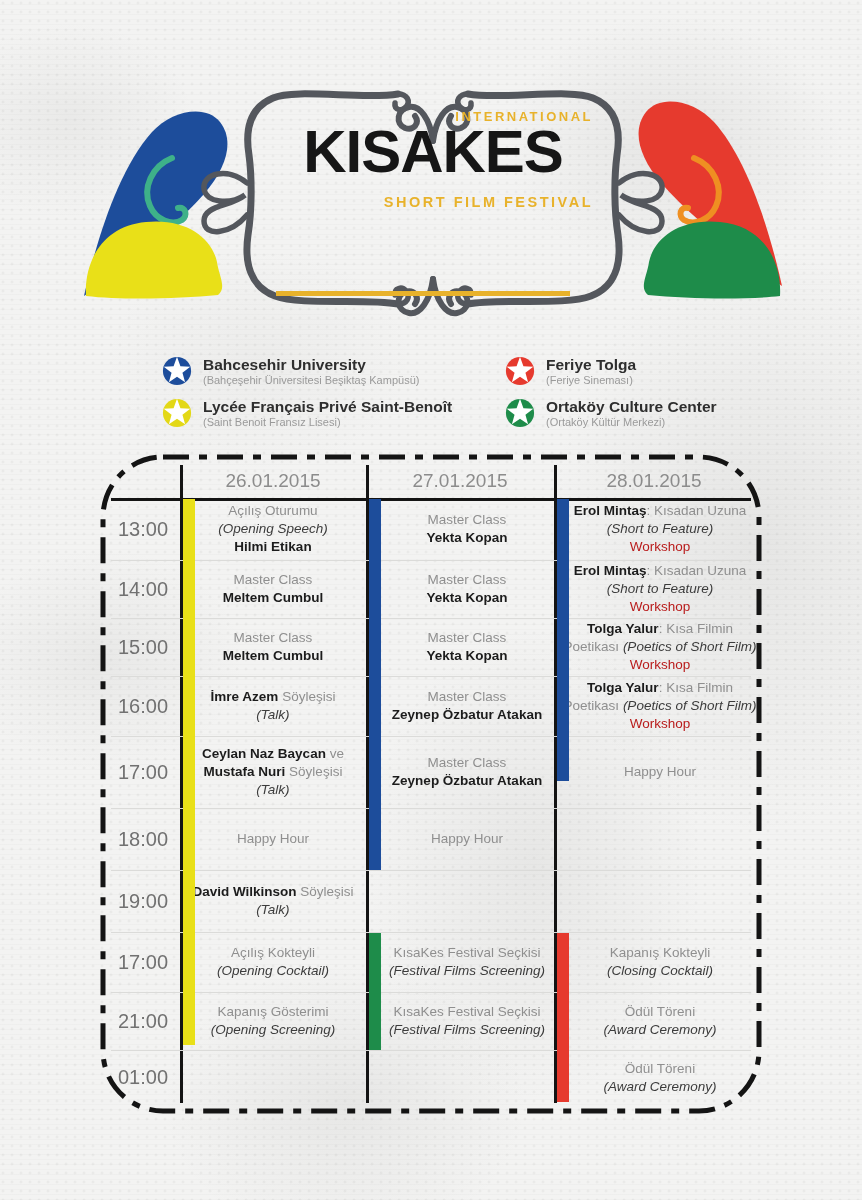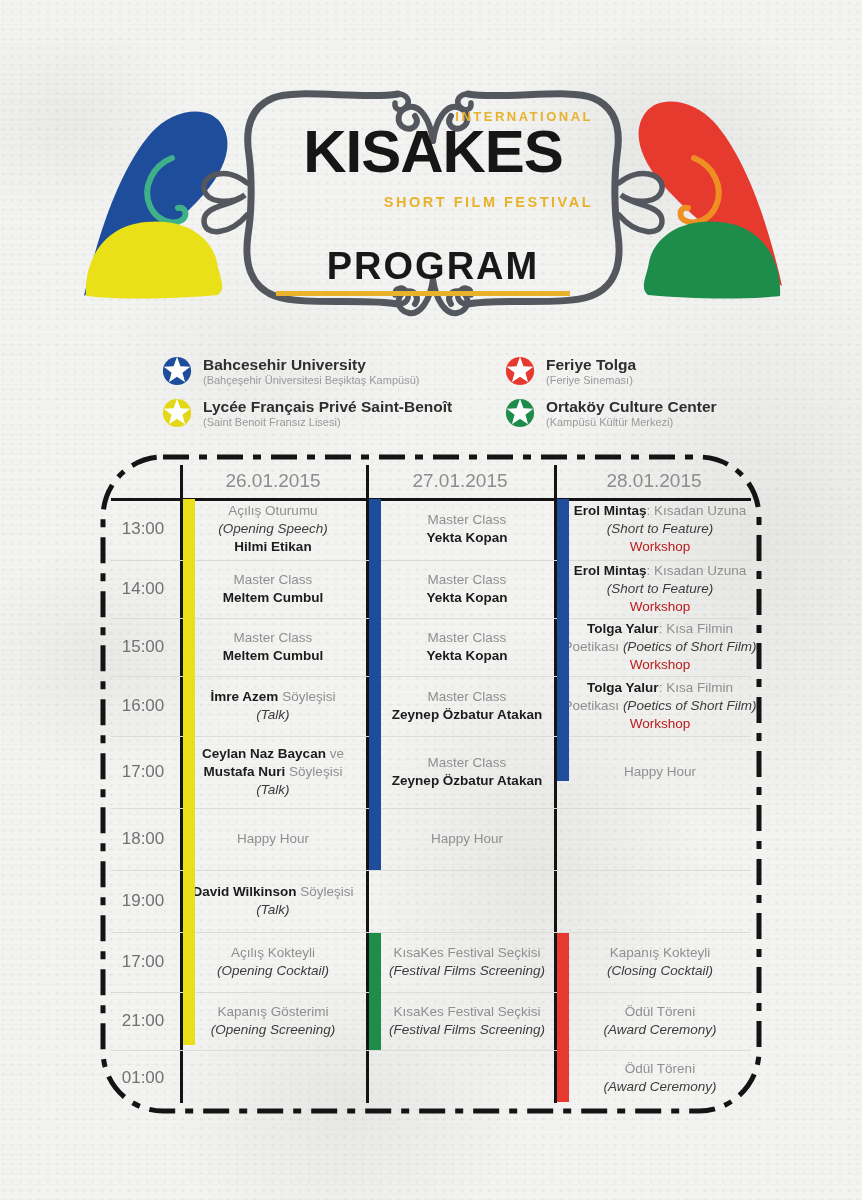--- a/index.html
+++ b/index.html
@@ -49,21 +49,21 @@
   .venue .vname{font-size:15.5px;font-weight:bold;color:#2e2e2e;line-height:18px;}
   .venue .vnative{font-size:11px;color:#9a9a9a;line-height:13px;}
 
   
   .schedule{left:99px;top:453px;width:664px;height:662px;z-index:2;}
   .vline{position:absolute;width:2.5px;top:12px;height:638px;background:#141414;}
   .header-line{position:absolute;left:12px;top:45px;width:640px;height:2.5px;background:#141414;}
   .date{position:absolute;top:17px;width:166px;text-align:center;
     font-size:19px;color:#8c8c8c;}
   .time-label{position:absolute;left:10px;width:68px;display:flex;align-items:center;justify-content:center;
-    font-size:17px;color:#717171;}
+    font-size:20px;color:#717171;}
   .row-sep{position:absolute;left:12px;width:640px;height:1px;background:#dbdbd9;}
   .cell{position:absolute;display:flex;flex-direction:column;justify-content:center;align-items:center;text-align:center;}
   .cl{white-space:nowrap;line-height:18px;font-size:13.5px;}
   .s-mut{color:#8f8f8f;}
   .s-bold{font-weight:bold;color:#1c1c1c;}
   .s-ital{font-style:italic;font-weight:400;color:#3c3c3c;}
   .s-dark{color:#b91c1c;}
   .vbar{position:absolute;width:12px;}
 </style>
 </head>
@@ -95,21 +95,20 @@
     <g id="topCurl" stroke-width="6">
       <path d="M243,96 C240,74 230,60 219,62 C207,64 205,79 215,83 C224,86 230,78 225,71"></path>
       <path d="M243,96 C246,74 256,60 267,62 C279,64 281,79 271,83 C262,86 256,78 261,71"></path>
     </g>
     <use href="#topCurl" transform="matrix(1,0,0,-1,0,330)"></use>
   </svg>
 
   <div class="layer abs logo-int">INTERNATIONAL</div>
   <div class="layer abs logo-title">KISAKES</div>
   <div class="layer abs logo-sub">SHORT FILM FESTIVAL</div>
-  <div class="layer abs logo-program">PROGRAM</div>
   <div class="layer abs program-underline"></div>
 
   <div class="layer venue" style="left:161px;top:355px;">
     <svg class="star" viewBox="0 0 30 30" style="color: rgb(29, 77, 155);">
       <circle cx="15" cy="15" r="13.2" fill="currentColor"></circle>
       <path fill="#ffffff" d="M15,1.6 L18.2,10.6 L27.4,11 L20.1,16.7 L22.6,25.5 L15,20.4 L7.4,25.5 L9.9,16.7 L2.6,11 L11.8,10.6 Z"></path>
     </svg>
     <div class="vtxt">
       <div class="vname">Bahcesehir University</div>
       <div class="vnative">(Bahçeşehir Üniversitesi Beşiktaş Kampüsü)</div>
@@ -135,21 +134,21 @@
       <div class="vnative">(Feriye Sineması)</div>
     </div>
   </div>
   <div class="layer venue" style="left:504px;top:397px;">
     <svg class="star" viewBox="0 0 30 30" style="color: rgb(30, 140, 74);">
       <circle cx="15" cy="15" r="13.2" fill="currentColor"></circle>
       <path fill="#ffffff" d="M15,1.6 L18.2,10.6 L27.4,11 L20.1,16.7 L22.6,25.5 L15,20.4 L7.4,25.5 L9.9,16.7 L2.6,11 L11.8,10.6 Z"></path>
     </svg>
     <div class="vtxt">
       <div class="vname">Ortaköy Culture Center</div>
-      <div class="vnative">(Kampüsü Kültür Merkezi)</div>
+      <div class="vnative">(Ortaköy Kültür Merkezi)</div>
     </div>
   </div>
 
   <div class="layer abs schedule">
     <svg style="position:absolute;left:0;top:0;" width="664" height="662" viewBox="0 0 664 662">
       <rect x="4" y="4" width="656" height="654" rx="60" fill="none" stroke="#141414" stroke-width="5" stroke-dasharray="26 10 8 10"></rect>
     </svg>
     <div class="vline" style="left:81px;"></div>
     <div class="vline" style="left:267px;"></div>
     <div class="vline" style="left:455px;"></div>

